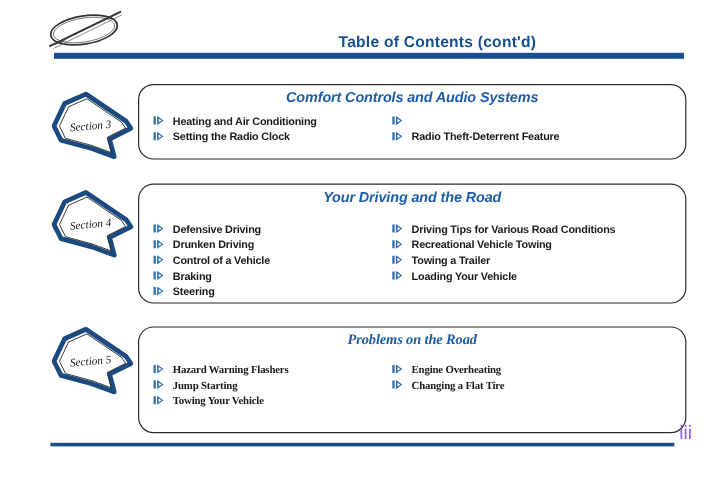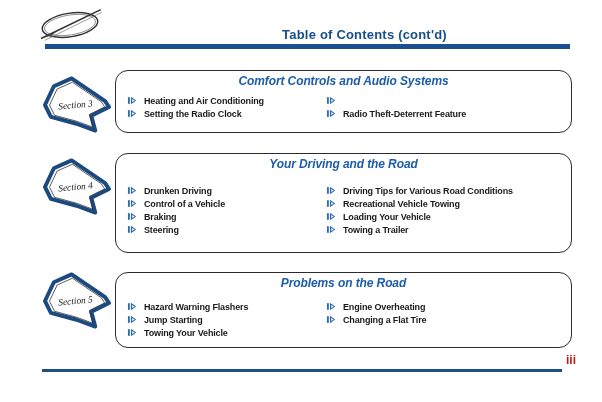--- a/index.html
+++ b/index.html
@@ -42,21 +42,21 @@
   svg.bullet path { fill:#2E6CB0; }
   svg.bullet path.inner { fill:#ffffff; }
   ul.col li span {
     font-size:9px; font-weight:bold; color:#1a1a1a;
     letter-spacing:-0.15px; white-space:nowrap;
   }
   
   .rule-bottom { position:absolute; left:42px; top:369px; width:520px; height:3px; background:#1D5080; }
   .page-number {
     position:absolute; left:566px; top:353px; width:30px;
-    font-size:12px; font-weight:bold; color:#b91c1c;
+    font-size:16px; font-weight:normal; color:#8b5cf6;
   }
 </style>
 </head>
 <body>
 
 <div class="page">
 
   <svg class="logo" viewBox="0 0 80 42">
     <g transform="rotate(-9 40 21)">
       <ellipse cx="40" cy="21" rx="31" ry="13" fill="none" stroke="#333" stroke-width="1.6"></ellipse>
@@ -127,20 +127,28 @@
     <div class="box" style="top:153px; height:100px;">
       <div class="box-heading">Your Driving and the Road</div>
       <div class="cols" style="margin-top:13px;">
         <ul class="col left">
             <li>
               <svg class="bullet" viewBox="0 0 11 10">
                 <path d="M1,1.3 h2.1 v7.4 h-2.1 Z"></path>
                 <path d="M4.3,0.8 L10.2,5 L4.3,9.2 Z"></path>
                 <path class="inner" d="M5.8,3.2 L8.4,5 L5.8,6.8 Z"></path>
               </svg>
+              <span>Defensive Driving</span>
+            </li>
+            <li>
+              <svg class="bullet" viewBox="0 0 11 10">
+                <path d="M1,1.3 h2.1 v7.4 h-2.1 Z"></path>
+                <path d="M4.3,0.8 L10.2,5 L4.3,9.2 Z"></path>
+                <path class="inner" d="M5.8,3.2 L8.4,5 L5.8,6.8 Z"></path>
+              </svg>
               <span>Drunken Driving</span>
             </li>
             <li>
               <svg class="bullet" viewBox="0 0 11 10">
                 <path d="M1,1.3 h2.1 v7.4 h-2.1 Z"></path>
                 <path d="M4.3,0.8 L10.2,5 L4.3,9.2 Z"></path>
                 <path class="inner" d="M5.8,3.2 L8.4,5 L5.8,6.8 Z"></path>
               </svg>
               <span>Control of a Vehicle</span>
             </li>
@@ -177,42 +185,42 @@
                 <path class="inner" d="M5.8,3.2 L8.4,5 L5.8,6.8 Z"></path>
               </svg>
               <span>Recreational Vehicle Towing</span>
             </li>
             <li>
               <svg class="bullet" viewBox="0 0 11 10">
                 <path d="M1,1.3 h2.1 v7.4 h-2.1 Z"></path>
                 <path d="M4.3,0.8 L10.2,5 L4.3,9.2 Z"></path>
                 <path class="inner" d="M5.8,3.2 L8.4,5 L5.8,6.8 Z"></path>
               </svg>
+              <span>Towing a Trailer</span>
+            </li>
+            <li>
+              <svg class="bullet" viewBox="0 0 11 10">
+                <path d="M1,1.3 h2.1 v7.4 h-2.1 Z"></path>
+                <path d="M4.3,0.8 L10.2,5 L4.3,9.2 Z"></path>
+                <path class="inner" d="M5.8,3.2 L8.4,5 L5.8,6.8 Z"></path>
+              </svg>
               <span>Loading Your Vehicle</span>
-            </li>
-            <li>
-              <svg class="bullet" viewBox="0 0 11 10">
-                <path d="M1,1.3 h2.1 v7.4 h-2.1 Z"></path>
-                <path d="M4.3,0.8 L10.2,5 L4.3,9.2 Z"></path>
-                <path class="inner" d="M5.8,3.2 L8.4,5 L5.8,6.8 Z"></path>
-              </svg>
-              <span>Towing a Trailer</span>
             </li>
           </ul>
       </div>
     </div>
   </div>
 
   <div class="section" style="top:0;">
     <svg class="badge" style="top:271px;" viewBox="0 0 70 58">
       <path d="M29,2 L63,25 L67,31 L49,40 L53,55 L34,48 L8,41 L2,29 L11,10 Z" fill="#ffffff" stroke="#1B4A80" stroke-width="4" stroke-linejoin="round"></path>
       <path d="M29,2 L63,25 L67,31 L49,40 L53,55 L34,48 L8,41 L2,29 L11,10 Z" transform="translate(4.9,4.2) scale(0.86)" fill="none" stroke="#2b2b2b" stroke-width="0.9" stroke-linejoin="round"></path>
       <text x="33" y="32" text-anchor="middle" transform="rotate(-5 33 29)">Section 5</text>
     </svg>
-    <div class="box" style="top:272px; height:76px;">
+    <div class="box" style="top:272px; height:89px;font-family:Liberation Serif, serif;">
       <div class="box-heading">Problems on the Road</div>
       <div class="cols" style="margin-top:10px;">
         <ul class="col left">
             <li>
               <svg class="bullet" viewBox="0 0 11 10">
                 <path d="M1,1.3 h2.1 v7.4 h-2.1 Z"></path>
                 <path d="M4.3,0.8 L10.2,5 L4.3,9.2 Z"></path>
                 <path class="inner" d="M5.8,3.2 L8.4,5 L5.8,6.8 Z"></path>
               </svg>
               <span>Hazard Warning Flashers</span>

